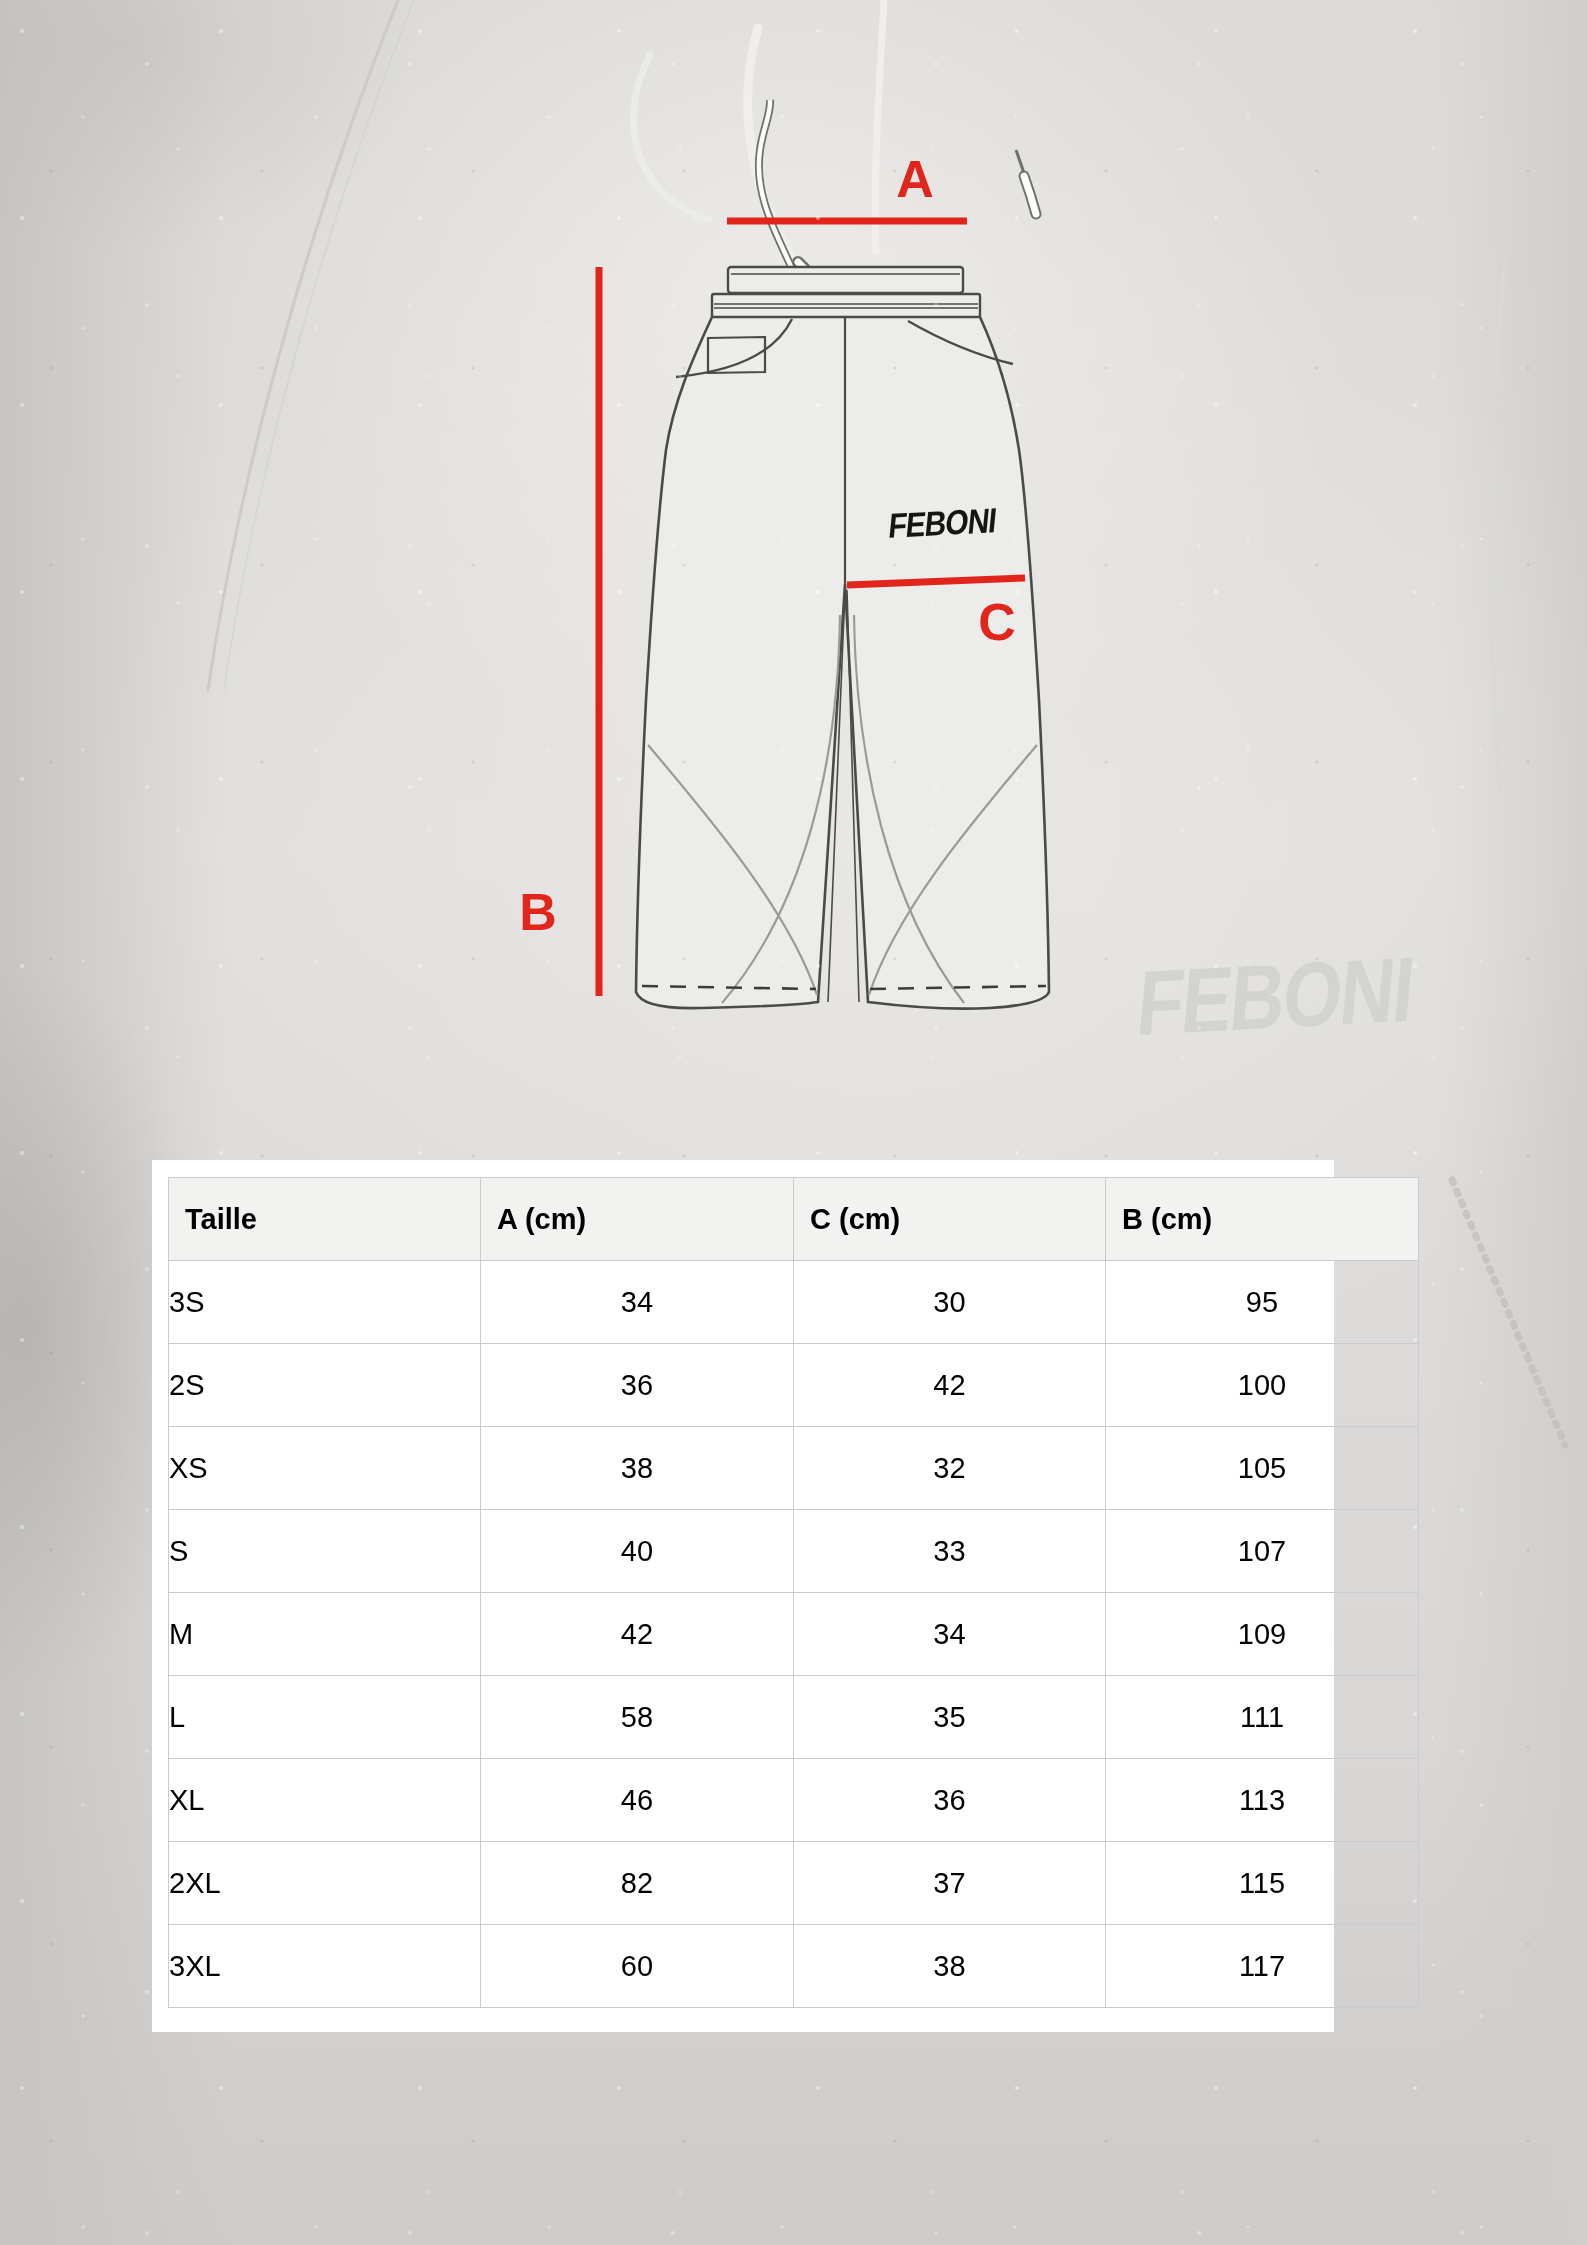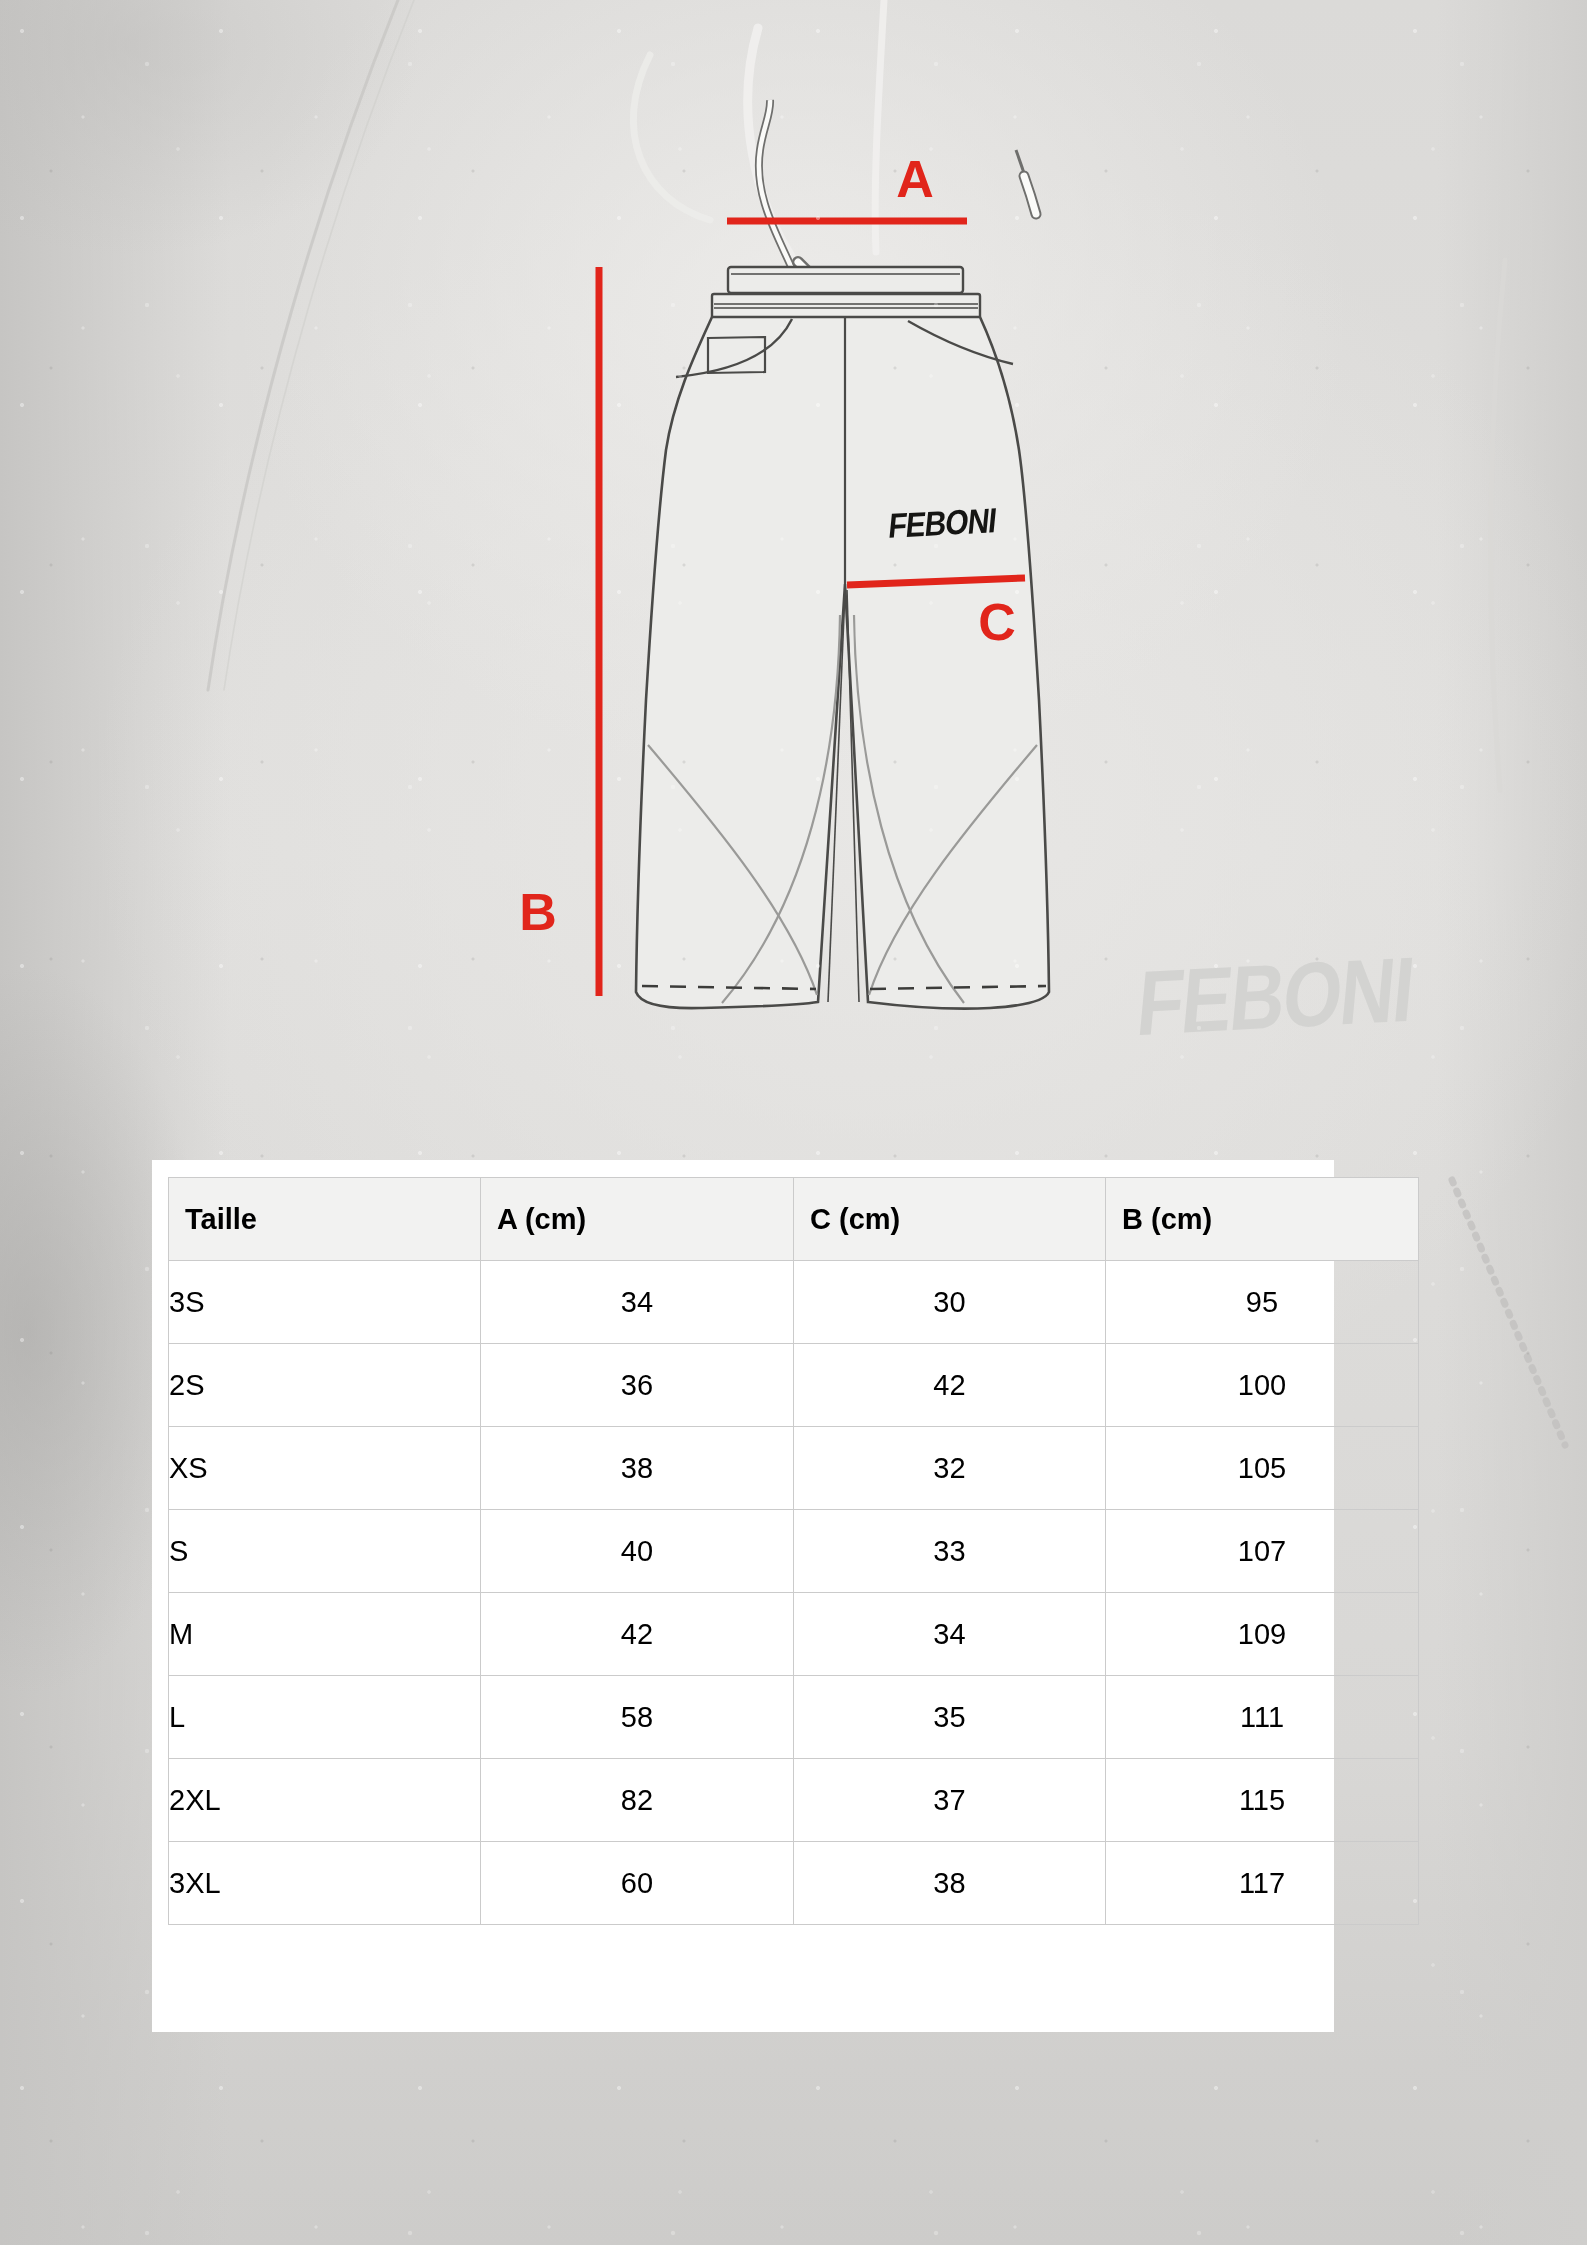--- a/index.html
+++ b/index.html
@@ -192,20 +192,26 @@
             <td class="c-val">34</td>
             <td class="c-val">109</td>
           </tr>
           <tr>
             <td class="c-size">L</td>
             <td class="c-val">58</td>
             <td class="c-val">35</td>
             <td class="c-val">111</td>
           </tr>
           <tr>
+            <td class="c-size">XL</td>
+            <td class="c-val">46</td>
+            <td class="c-val">36</td>
+            <td class="c-val">113</td>
+          </tr>
+          <tr>
             <td class="c-size">2XL</td>
             <td class="c-val">82</td>
             <td class="c-val">37</td>
             <td class="c-val">115</td>
           </tr>
           <tr>
             <td class="c-size">3XL</td>
             <td class="c-val">60</td>
             <td class="c-val">38</td>
             <td class="c-val">117</td>

